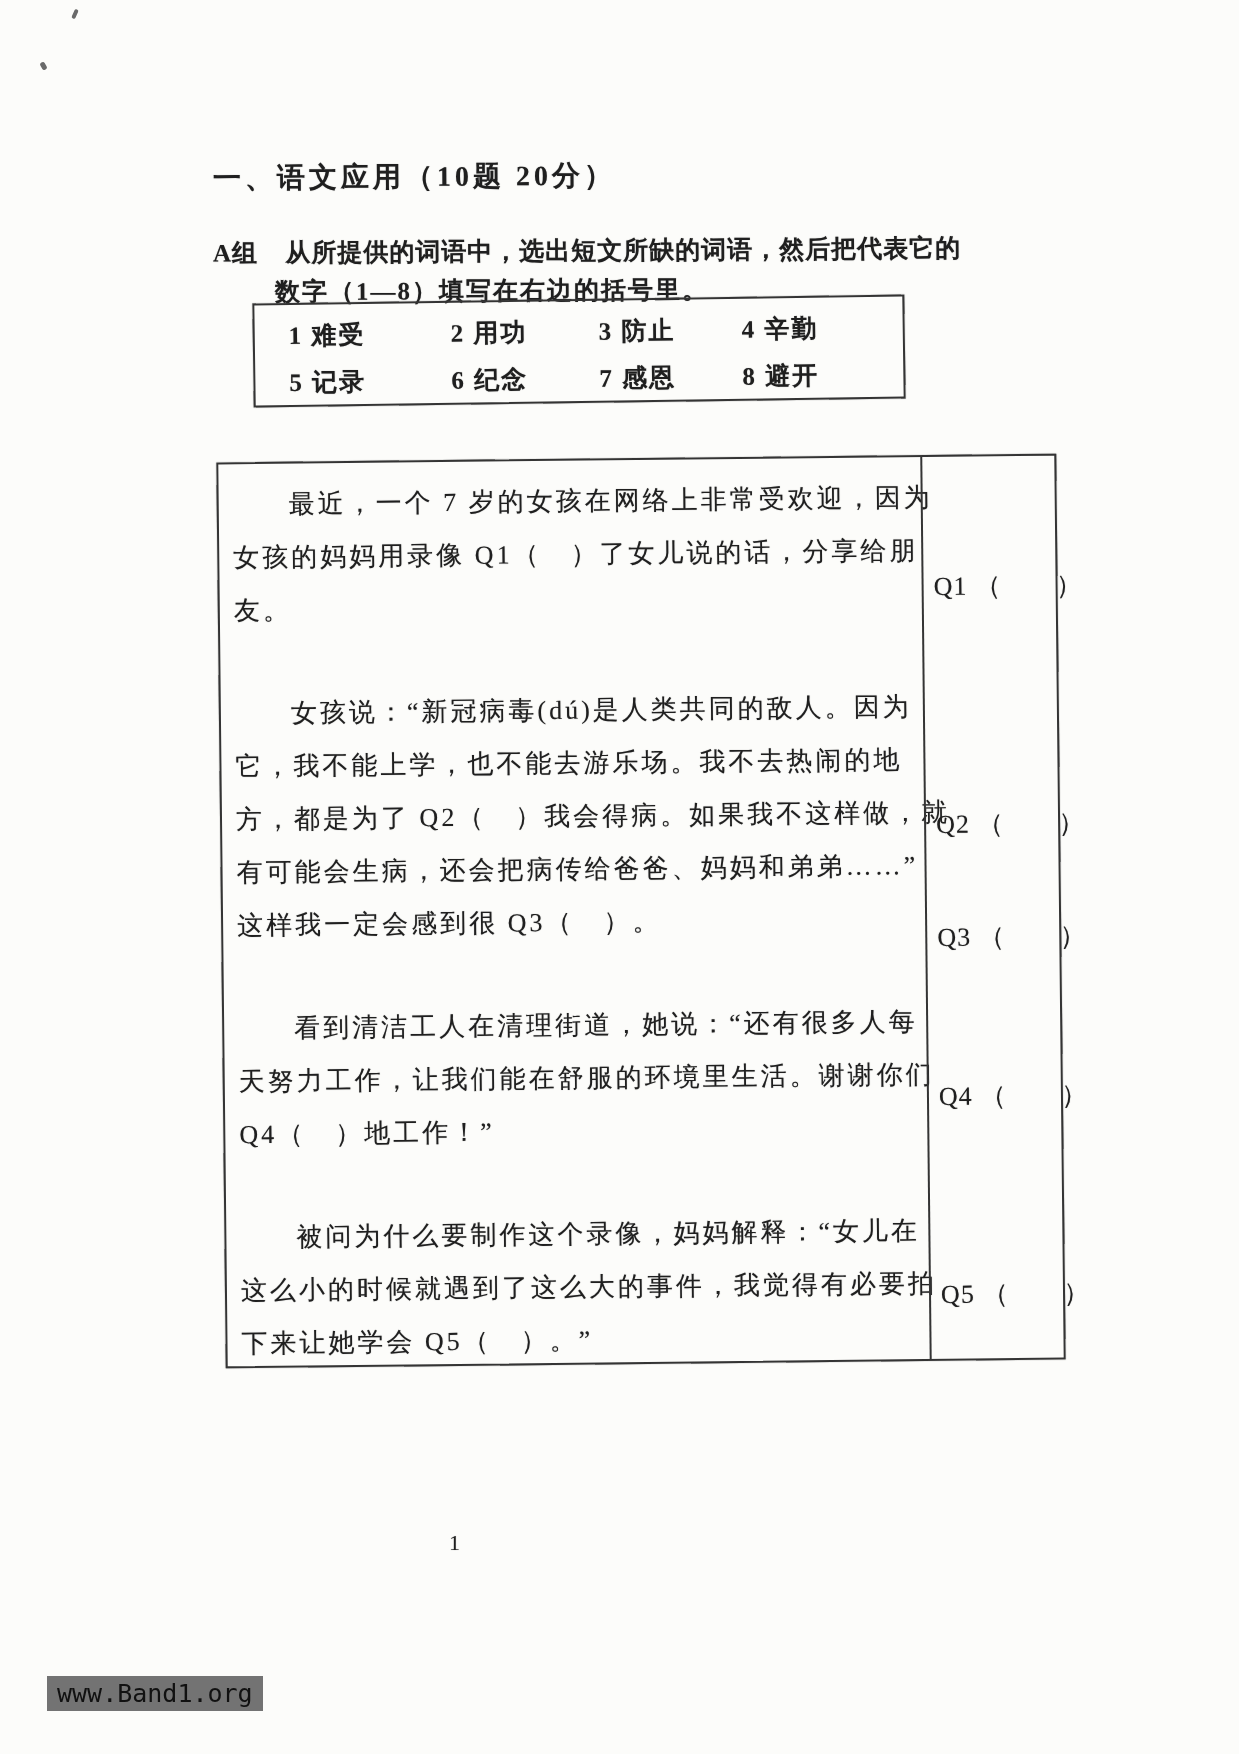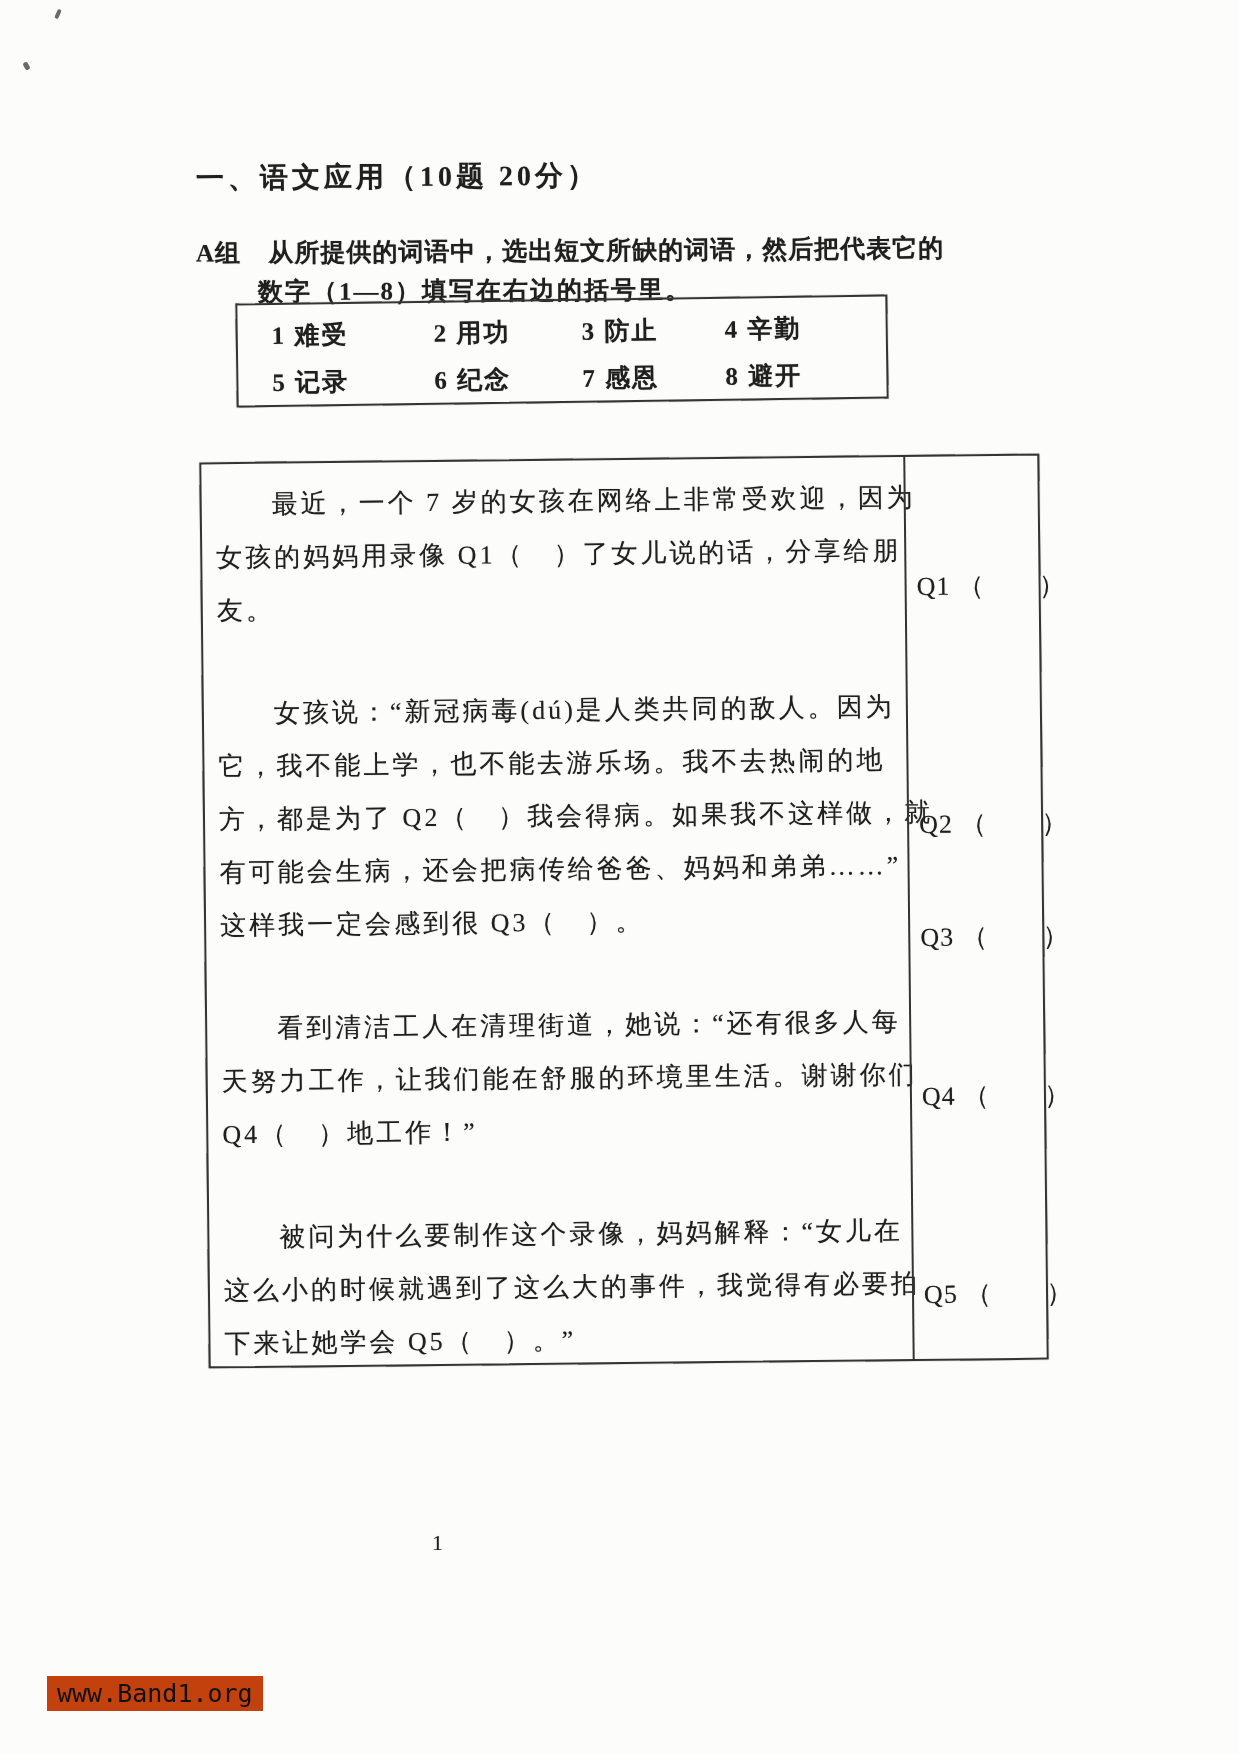--- a/index.html
+++ b/index.html
@@ -4,21 +4,21 @@
 <style>
   html,body { margin:0; padding:0; }
   body {
     width:1239px; height:1754px;
     background:#fcfcfa;
     font-family:"Liberation Serif", serif;
     color:#1f1f1f;
     position:relative;
     overflow:hidden;
   }
-  .page { position:absolute; inset:0; }
+  .page { position:absolute; inset:0;margin-left:17px; }
   .ink { text-shadow:0 0 1px rgba(40,40,40,0.45); }
   .bold { font-weight:700; }
 
   
   .speck { position:absolute; background:#6a6a6a; border-radius:2px; }
   .s1 { left:56px; top:9px;  width:4px; height:10px; transform:rotate(24deg); }
   .s2 { left:24px; top:62px; width:5px; height:8px;  transform:rotate(-30deg); }
 
   #title {
     position:absolute; left:196px; top:158px;
@@ -84,24 +84,24 @@
   .q2 { top:350px; }
   .q3 { top:463px; }
   .q4 { top:622px; }
   .q5 { top:820px; }
 
   #pagenum {
     position:absolute; left:432px; top:1530px;
     font-size:22px;
   }
   #watermark {
-    position:absolute; left:47px; top:1676px;
+    position:absolute; left:30px; top:1676px;
     font-family:"DejaVu Sans Mono", monospace;
     font-size:25px; color:#111;
-    background:#c2410c; padding:3px 10px;
+    background:#737373; padding:3px 10px;
   }
 </style>
 </head>
 <body>
 
 <div class="page">
 
   <div class="speck s1"></div>
   <div class="speck s2"></div>
 

